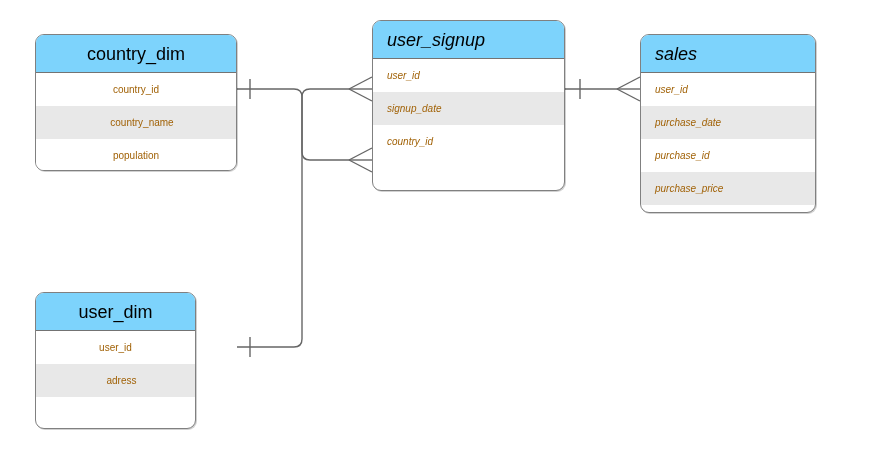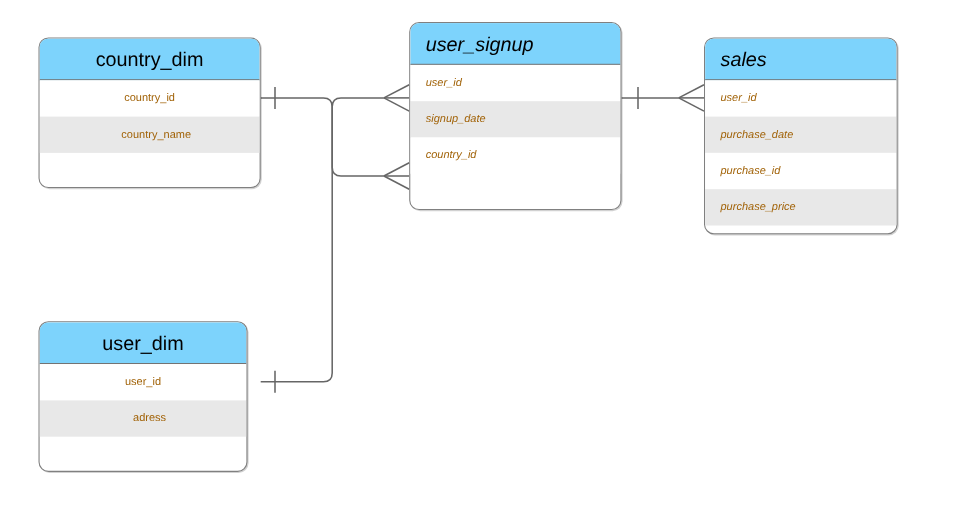--- a/index.html
+++ b/index.html
@@ -74,21 +74,21 @@
   .style-italic .entity-row {
     justify-content: flex-start;
     font-style: italic;
     padding-left: 14px;
   }
 
   
   #entity-country_dim  { left: 35px;  top: 34px;  width: 202px; height: 137px; }
   #entity-user_signup  { left: 372px; top: 20px;  width: 193px; height: 171px; }
   #entity-sales        { left: 640px; top: 34px;  width: 176px; height: 179px; }
-  #entity-user_dim     { left: 35px;  top: 292px; width: 190px; height: 137px; }
+  #entity-user_dim     { left: 35px;  top: 292px; width: 161px; height: 137px; }
 </style>
 </head>
 <body>
 
 <div id="canvas">
 
   <svg id="connectors" viewBox="0 0 883 460" width="883" height="460" xmlns="http://www.w3.org/2000/svg">
     <g fill="none" stroke="#666666" stroke-width="1.4" stroke-linecap="butt" stroke-linejoin="round">
 
       <g>
@@ -129,20 +129,21 @@
         </g>
       </g>
 
     </g>
   </svg>
 
   <div class="entity style-centered" id="entity-country_dim">
     <div class="entity-header">country_dim</div>
     <div class="entity-row">country_id</div>
     <div class="entity-row shaded">country_name</div>
+    <div class="entity-row">population</div>
   </div>
 
   <div class="entity style-italic" id="entity-user_signup">
     <div class="entity-header">user_signup</div>
     <div class="entity-row">user_id</div>
     <div class="entity-row shaded">signup_date</div>
     <div class="entity-row">country_id</div>
   </div>
 
   <div class="entity style-italic" id="entity-sales">

